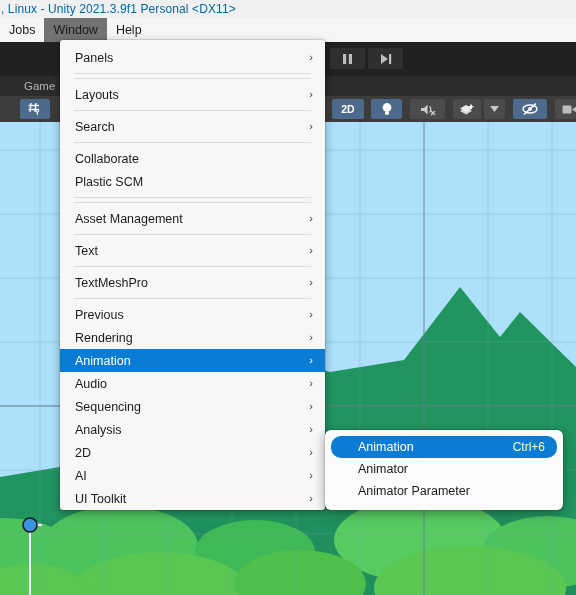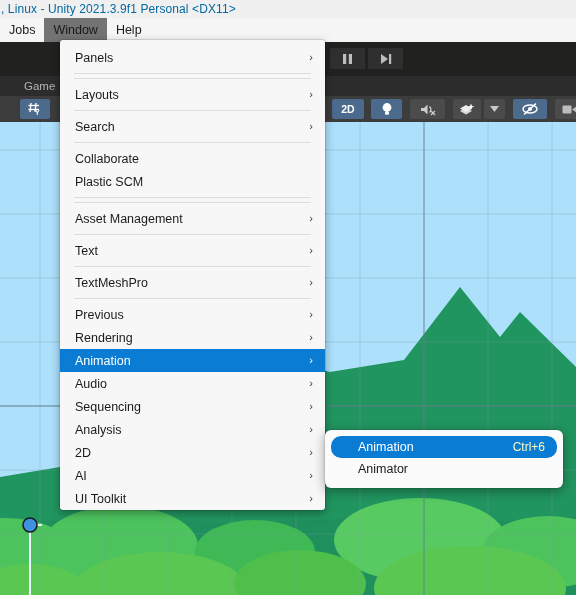--- a/index.html
+++ b/index.html
@@ -343,13 +343,16 @@
   </div>
 
 <div id="anim-submenu">
     <div class="mi sel">
       <span class="lbl">Animation</span>
       <span class="sc" style="color: #fef9c3;">Ctrl+6</span>
     </div>
     <div class="mi">
       <span class="lbl">Animator</span>
     </div>
+    <div class="mi">
+      <span class="lbl">Animator Parameter</span>
+    </div>
   </div>
 
 </body></html>

